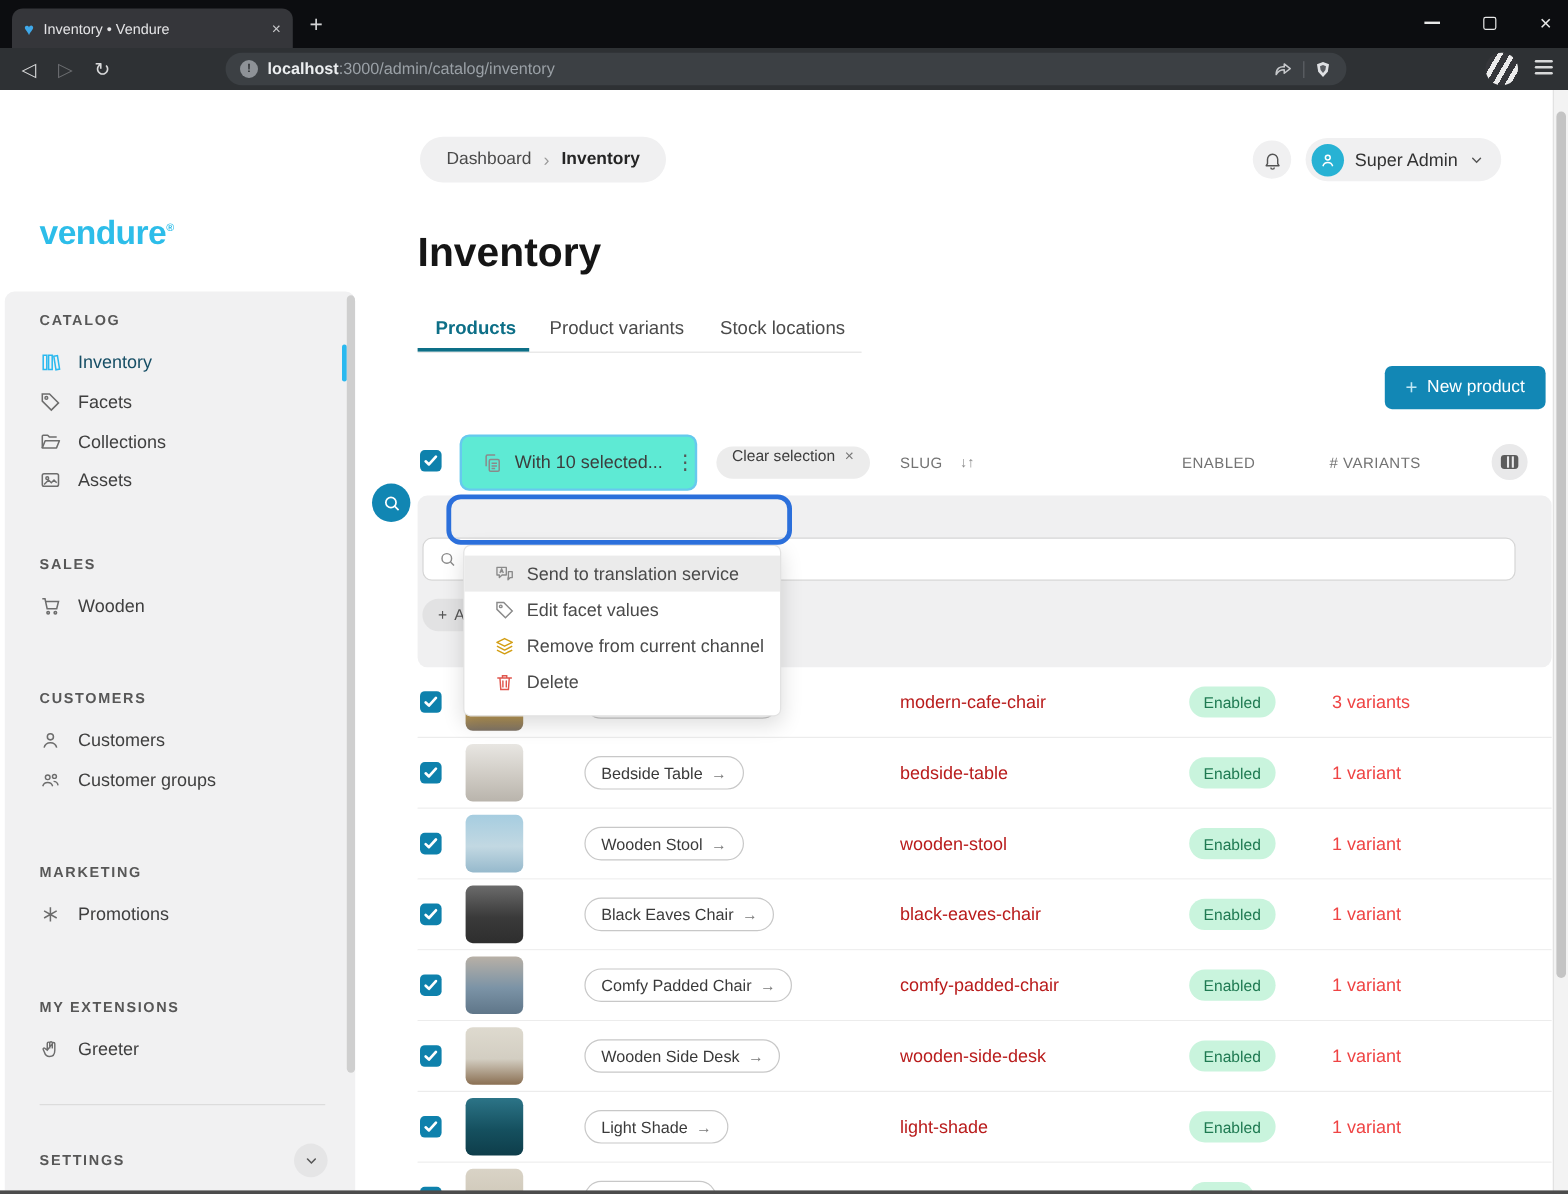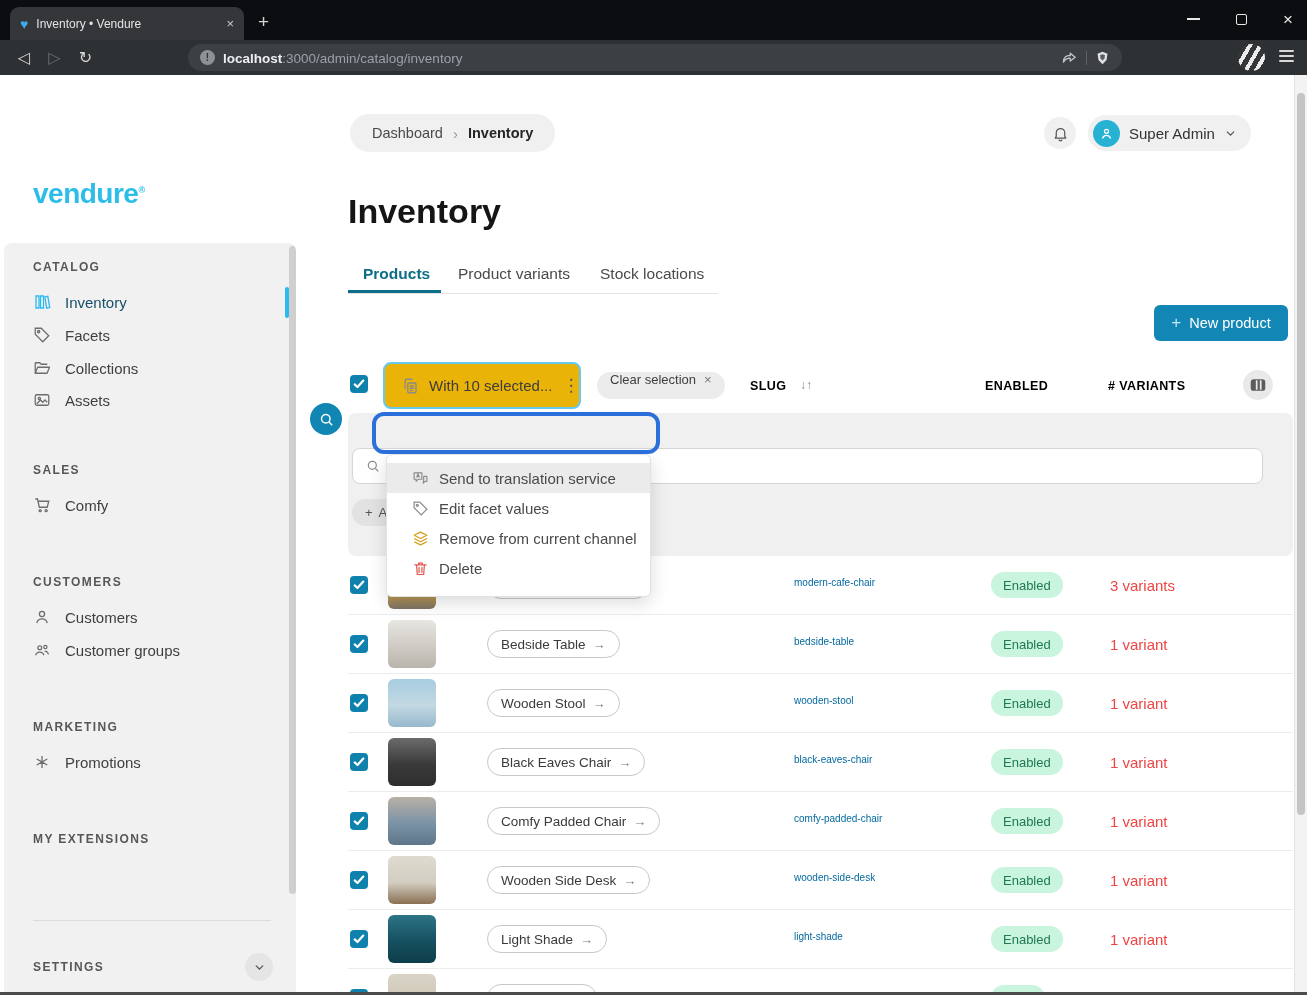--- a/index.html
+++ b/index.html
@@ -71,29 +71,29 @@
   .tab-label { position:absolute; top:265px; font-size:15.5px; color:#4a4a4a; cursor:pointer; }
   .tab-label.active { color:#0d6f87; font-weight:600; }
   .tab-underline { left:348px; top:290px; width:93px; height:3px; background:#0d6f87; }
   .tabs-line { left:348px; top:293px; width:370px; height:1px; background:#e4e4e4; }
   .newprod-btn { left:1154px; top:305px; width:134px; height:36px; background:#1287b5; border-radius:6px; color:#fff;
                  display:flex; align-items:center; justify-content:center; gap:8px; font-size:14.5px; cursor:pointer; }
   .newprod-btn .plus { font-size:17px; font-weight:300; color:#bfe6f4; }
 
   
   .checkbox { width:18px; height:18px; border-radius:4px; background:#0e81ac; display:flex; align-items:center; justify-content:center; cursor:pointer; }
-  .withsel-btn { left:383px; top:362px; width:198px; height:47px; background:#eab308; border:2px solid #66c9ee; border-radius:8px;
+  .withsel-btn { left:383px; top:362px; width:198px; height:47px; background:#5eead4; border:2px solid #66c9ee; border-radius:8px;
                  display:flex; align-items:center; padding:0 12px 0 16px; gap:10px; cursor:pointer; z-index:4; }
   .withsel-label { font-size:15px; color:#3d3d3d; flex:1; white-space:nowrap; }
   .kebab { font-size:17px; color:#555; }
   .clear-pill { left:597px; top:372px; height:27px; border-radius:14px; background:#ececec; display:flex; align-items:flex-start;
                 gap:8px; padding:0 13px; cursor:pointer; }
   .clear-label { font-size:13px; color:#3d3d3d; }
   .clear-x { font-size:13px; color:#777; }
-  .col-header { position:absolute; top:379px; font-size:12.5px; font-weight:700; letter-spacing:.4px; color:#000000; }
+  .col-header { position:absolute; top:379px; font-size:12.5px; font-weight:400; letter-spacing:.4px; color:#737373; }
   .sort-ico { position:absolute; left:800px; top:378px; font-size:12px; color:#8d8d8d; cursor:pointer; }
   .colpick-btn { left:1243px; top:370px; width:30px; height:30px; border-radius:50%; background:#e9e9ea;
                  display:flex; align-items:center; justify-content:center; cursor:pointer; }
 
   
   .filter-panel { left:348px; top:413px; width:945px; height:143px; background:#f0f0f1; border-radius:8px; z-index:1; }
   .search-input { left:352px; top:448px; width:911px; height:36px; background:#fff; border:1px solid #d6d6d6; border-radius:8px;
                   display:flex; align-items:center; padding:0 12px; gap:8px; z-index:2; }
   .search-input .ph { font-size:14px; color:#9a9a9a; }
   .addfilter-pill { left:352px; top:499px; height:27px; border-radius:14px; background:#e2e2e3; display:flex; align-items:center;
@@ -115,21 +115,21 @@
 
   
   .rows { left:348px; top:556px; width:945px; z-index:0; }
   .prow { position:relative; width:945px; height:59px; border-bottom:1px solid #ececec; background:#fff; }
   .prow .checkbox { position:absolute; left:2px; top:20px; }
   .pimg { position:absolute; left:40px; top:5px; width:48px; height:48px; border-radius:6px; }
   .name-pill { position:absolute; left:139px; top:15px; height:28px; border:1px solid #c8c8c8; border-radius:15px;
                display:flex; align-items:center; gap:7px; padding:0 13px; background:#fff; min-width:110px; cursor:pointer; }
   .name-pill .nm { font-size:13.5px; color:#3a3a3a; white-space:nowrap; }
   .name-pill .arr { font-size:13px; color:#7a7a7a; }
-  .slug { position:absolute; left:402px; top:21px; font-size:10px; color:#0369a1;margin-left:44px; }
+  .slug { position:absolute; left:402px; top:21px; font-size:15px; color:#b91c1c; }
   .badge { position:absolute; left:643px; top:16px; height:26px; min-width:54px; border-radius:13px; background:#c9f4dd;
            color:#1f7a52; font-size:13px; font-weight:500; display:flex; align-items:center; justify-content:center; padding:0 12px; }
   .variants { position:absolute; left:762px; top:21px; font-size:15px; color:#ef4444; }
 
   
   .main-scroll-track { left:1294px; top:75px; width:13px; height:920px; background:#f3f3f3; border-left:1px solid #e2e2e2; }
   .main-scroll-thumb { left:1297px; top:93px; width:8px; height:722px; background:#c4c4c4; border-radius:4px; }
   .window-bottom { left:0; bottom:0; width:1307px; height:3px; background:#4c4c4c; z-index:9; }
 </style>
 </head>
@@ -235,21 +235,21 @@
       <div class="sec-label" style="top:220px">SALES</div>
 
       <div class="nav-item" style="top:247px">
         <span class="ico">
           <svg width="18" height="18" viewBox="0 0 24 24" fill="none" stroke="currentColor" stroke-width="1.7">
               <path d="M3 4h3l2.4 11H19l2-8H7"></path>
               <circle cx="9.5" cy="19.5" r="1.4"></circle>
               <circle cx="17.5" cy="19.5" r="1.4"></circle>
             </svg>
         </span>
-        <span>Comfy</span>
+        <span>Wooden</span>
       </div>
 
       <div class="sec-label" style="top:332px">CUSTOMERS</div>
 
       <div class="nav-item" style="top:359px">
         <span class="ico">
           <svg width="18" height="18" viewBox="0 0 24 24" fill="none" stroke="currentColor" stroke-width="1.7">
               <circle cx="12" cy="8" r="3.4"></circle>
               <path d="M5 20c1-4 4-5.5 7-5.5s6 1.5 7 5.5"></path>
             </svg>
@@ -275,20 +275,28 @@
         <span class="ico">
           <svg width="18" height="18" viewBox="0 0 24 24" fill="none" stroke="currentColor" stroke-width="1.7">
               <path d="M12 4v16M5 8l14 8M19 8L5 16"></path>
             </svg>
         </span>
         <span>Promotions</span>
       </div>
 
       <div class="sec-label" style="top:589px">MY EXTENSIONS</div>
 
+      <div class="nav-item" style="top:616px">
+        <span class="ico">
+          <svg width="18" height="18" viewBox="0 0 24 24" fill="none" stroke="currentColor" stroke-width="1.6" stroke-linecap="round">
+              <path d="M8.5 12V6a1.4 1.4 0 012.8 0v5M11.3 5.5a1.4 1.4 0 012.8 0V11M14.1 6.5a1.4 1.4 0 012.8 0v7c0 4-2.2 7-6 7-3.4 0-4.8-2.2-5.4-4.4L4 12.8c-.5-1 .7-2.1 1.7-1.4l2.8 2.1z"></path>
+            </svg>
+        </span>
+        <span>Greeter</span>
+      </div>
 
       <div class="side-divider" style="top:677px"></div>
 
       <div class="collapse-row" style="top:710px">
         <span class="collapse-label">SETTINGS</span>
         <span class="chev-btn">
           <svg width="13" height="13" viewBox="0 0 24 24" fill="none" stroke="#555" stroke-width="2.4" stroke-linecap="round">
               <path d="M6 9l6 6 6-6"></path>
             </svg>
         </span>

